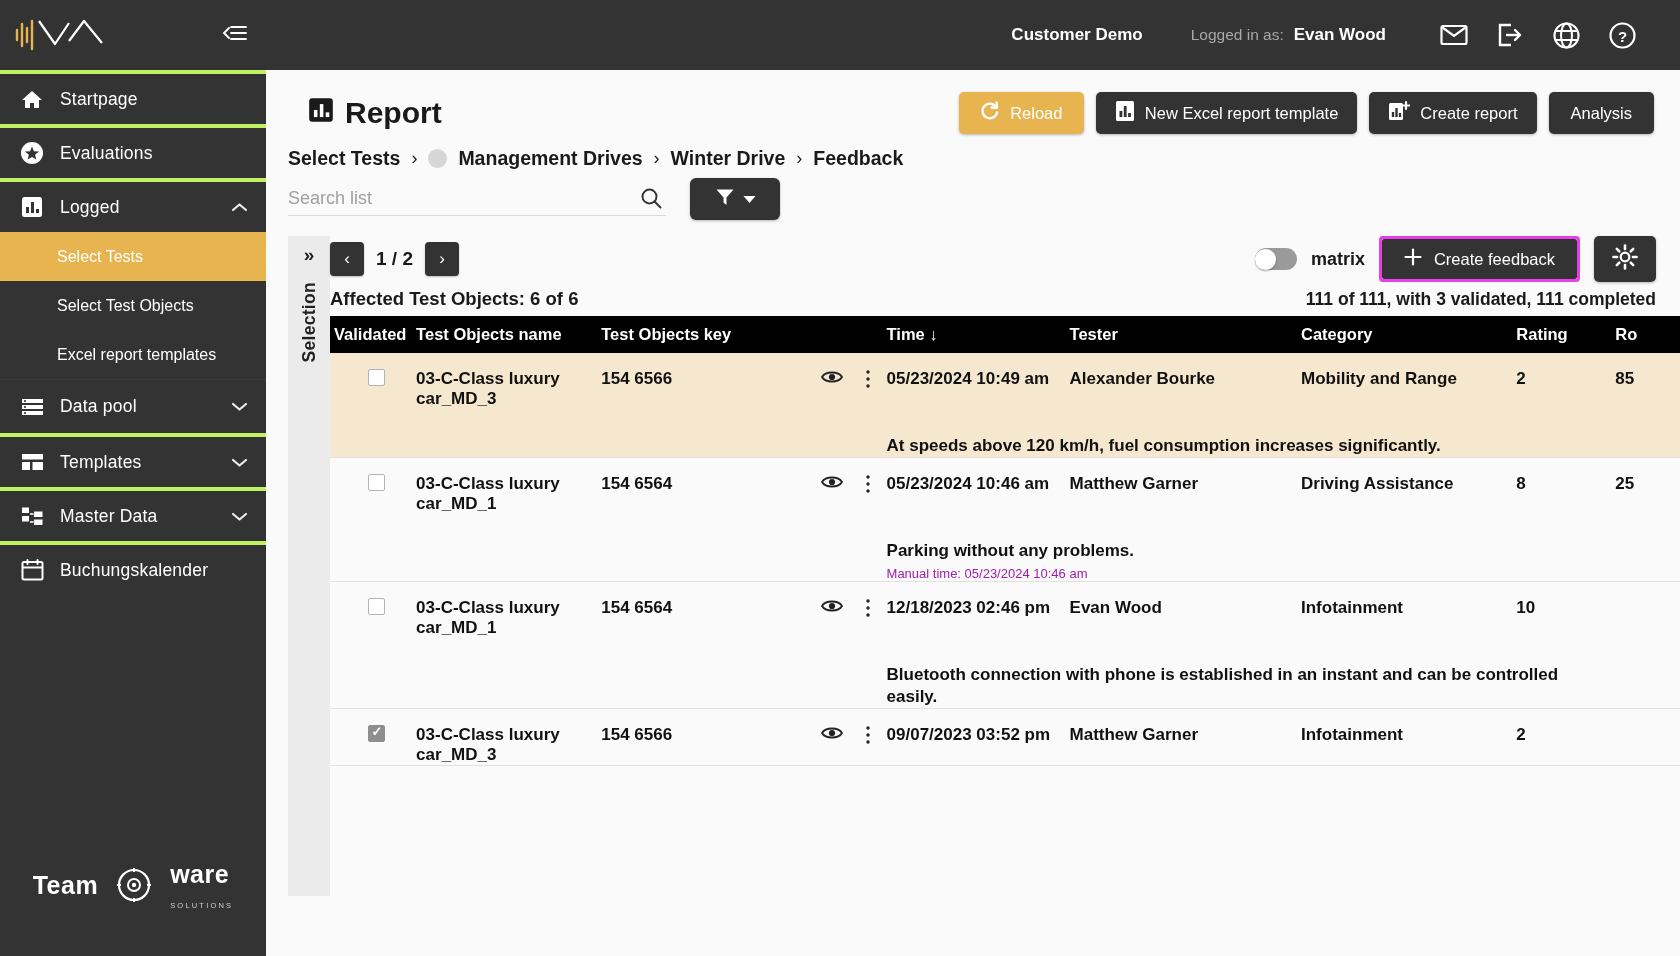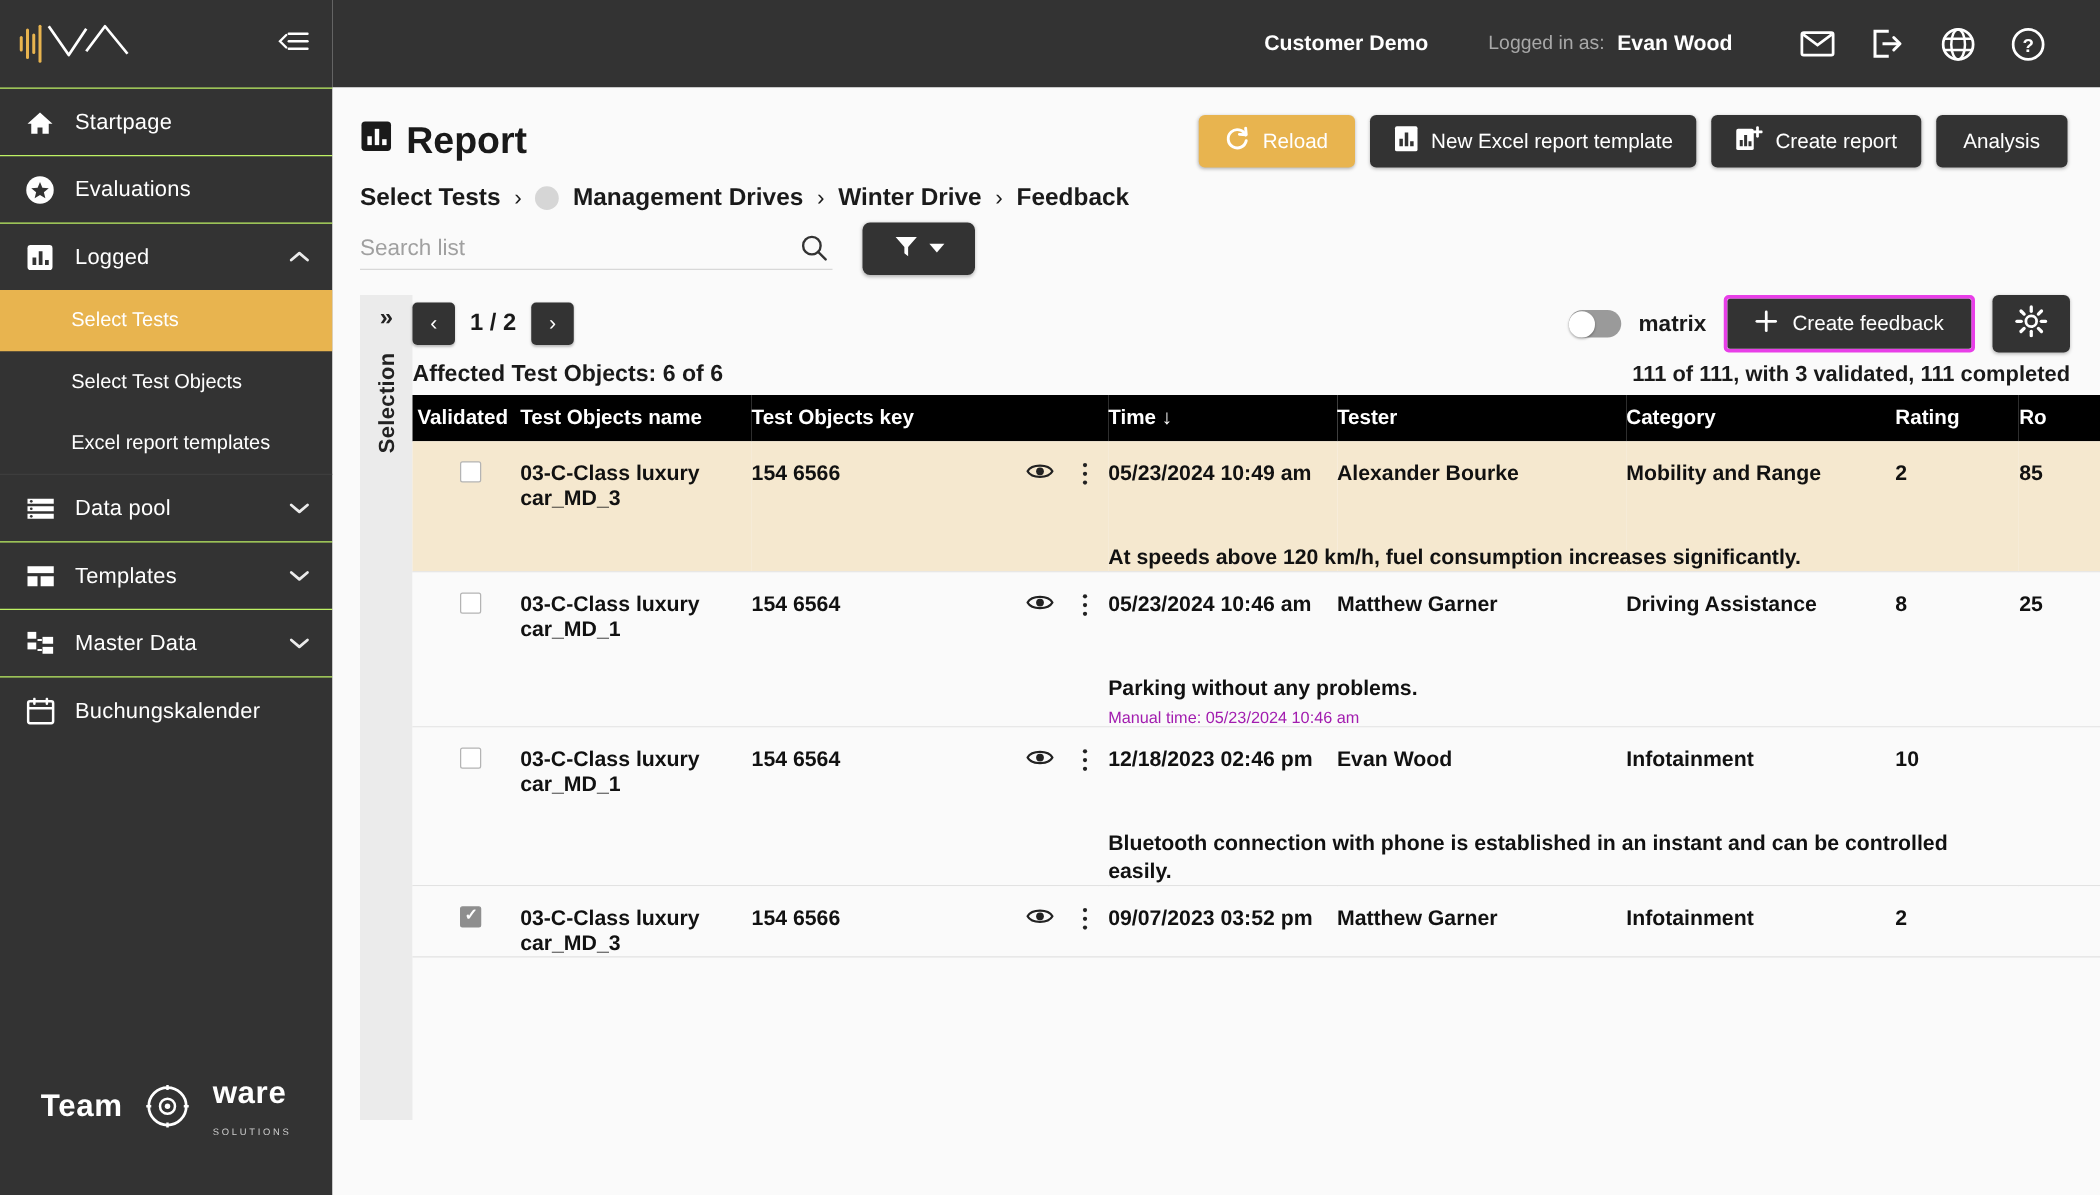--- a/index.html
+++ b/index.html
@@ -23,21 +23,21 @@
     height: 70px; display: flex; align-items: center;
     justify-content: space-between; padding: 0 18px 0 14px;
   }
   .logo-wrap { display: flex; align-items: center; gap: 2px; }
   .collapse-btn { cursor: pointer; }
   .sb-nav { display: flex; flex-direction: column; }
   .sb-item {
     height: 54px; display: flex; align-items: center;
     padding: 0 18px 0 20px; gap: 16px;
     color: #ffffff; font-size: 17.5px; cursor: pointer;
-    border-top: 1px solid #bef264;
+    border-top: 4px solid #bef264;
     position: relative;
   }
   .sb-item .sb-ico { width: 24px; display:flex; align-items:center; justify-content:center; }
   .sb-item .sb-label { flex: 1; letter-spacing: .2px; }
   .sb-item .chev { opacity: .9; }
   .sb-sub {
     height: 49px; display: flex; align-items: center;
     padding-left: 57px; color: #ffffff; font-size: 16px;
     cursor: pointer;
   }
@@ -59,21 +59,21 @@
     padding-right: 30px; gap: 0px; color: #fff;
   }
   .tb-customer { font-size: 17px; font-weight: 600; margin-right: 48px; }
   .tb-loggedlbl { font-size: 15.5px; color: #a8a8a8; margin-right: 10px; }
   .tb-user { font-size: 17px; font-weight: 600; margin-right: 40px; }
   .tb-ico { width: 56px; display:flex; align-items:center; justify-content:center; cursor:pointer; }
 
   .content { flex: 1; background: #fafafa; padding: 0 0 0 0; overflow: hidden; position: relative; }
 
   .title-row {
-    display: flex; align-items: center; padding: 22px 26px 0 22px;
+    display: flex; align-items: center; padding: 22px 26px 0 22px; margin-left: 20px;
   }
   .page-title { display:flex; align-items:center; gap: 11px; font-size: 30px; font-weight: 700; color:#1a1a1a; }
   .tools { margin-left: auto; display: flex; gap: 12px; align-items: center; }
   .btn {
     height: 42px; border-radius: 5px; display: flex; align-items: center;
     gap: 10px; padding: 0 19px; font-size: 16.5px; font-weight: 500;
     cursor: pointer; border: none; color: #fff; background: #333333;
     white-space: nowrap;
     box-shadow: 0 1px 3px rgba(0,0,0,.28);
     justify-content: flex-end;

